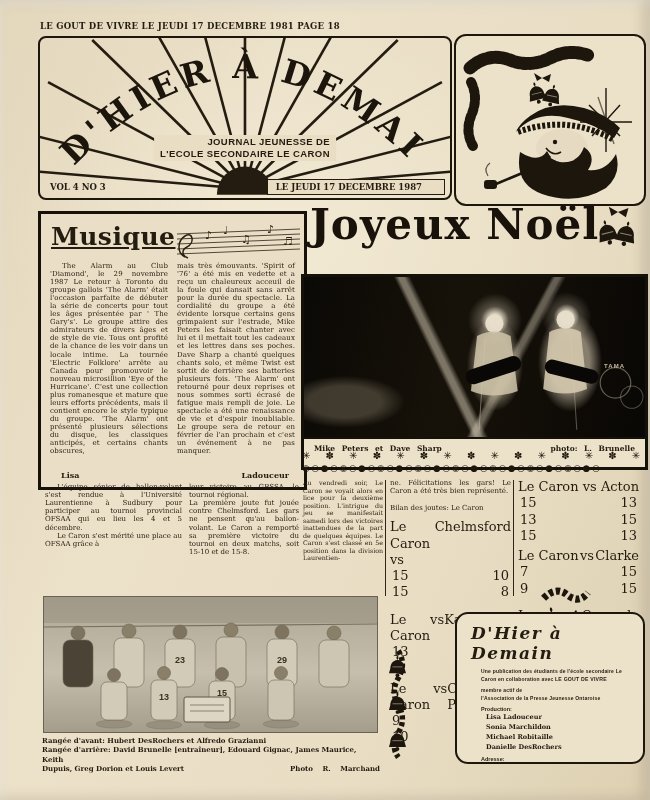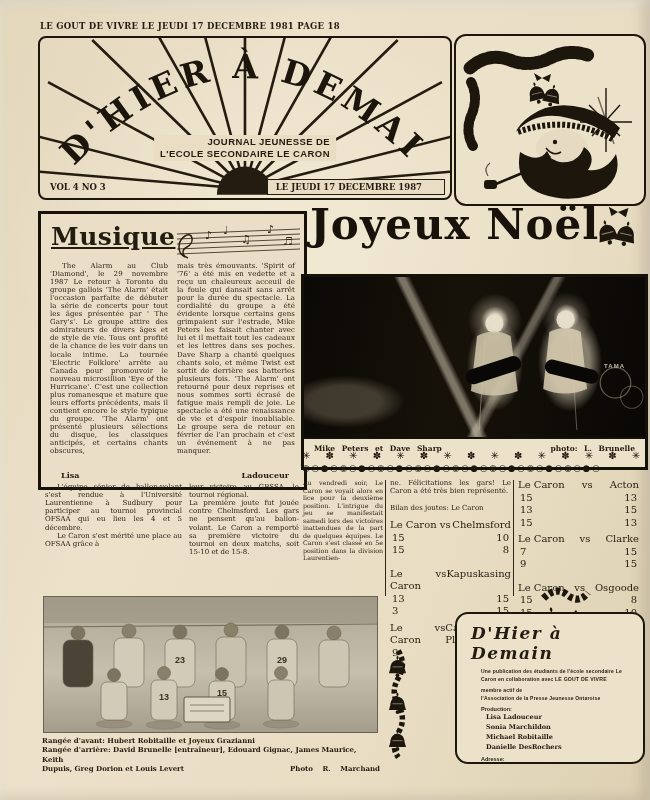--- a/index.html
+++ b/index.html
@@ -61,21 +61,21 @@
   .ocol p{margin:0;}
   .ocol1{left:45px;top:483px;width:137px;}
   .ocol2{left:189px;top:483px;width:110px;}
   .ocol3{left:303px;top:479px;width:80px;font-size:6.3px;line-height:1.2;}
   .ocol4{left:390px;top:479px;width:121px;}
   .ocol5{left:518px;top:479px;width:121px;}
   .bilan{margin:9px 0 2px;font-size:7px;}
   .match{margin-top:7px;}
   .match.tight{margin-top:4px;}
   .match.loose{margin-top:11px;}
-  .mhead,.mrow{display:flex;justify-content:space-between;font-size:10px;line-height:1.25;}
+  .mhead,.mrow{display:flex;justify-content:space-between;font-size:13px;line-height:1.25;}
   .mrow{padding:0 2px;}
   .vrule{width:1px;background:#2e2616;}
   .vrule-a{left:385px;top:480px;height:116px;}
   .vrule-b{left:513px;top:480px;height:116px;}
   
   .team-photo{left:44px;top:597px;width:333px;height:135px;outline:1px solid #6a6254;}
   .team-caption{left:42px;top:736px;width:338px;font-weight:bold;font-size:7px;line-height:1.35;}
   .tc-row{display:flex;justify-content:space-between;gap:43px;}
   .tc-credit{word-spacing:7px;}
   
@@ -413,21 +413,21 @@
       <line x1="146" y1="114" x2="180" y2="114" stroke="#8a8170" stroke-width="1"></line>
       <g font-family="Liberation Sans,sans-serif" font-size="9" font-weight="bold" fill="#39321f" text-anchor="middle">
         <text x="136" y="66">23</text>
         <text x="238" y="66">29</text>
         <text x="120" y="103">13</text>
         <text x="178" y="99">15</text>
       </g>
     </svg>
   </div>
   <div class="abs team-caption">
-    <div>Rangée d'avant: Hubert Robitaille et Joyeux Grazianni</div>
+    <div>Rangée d'avant: Hubert DesRochers et Alfredo Grazianni</div>
     <div>Rangée d'arrière: David Brunelle [entraîneur], Edouard Gignac, James Maurice, Keith</div>
     <div class="tc-row">
       <span>Dupuis, Greg Dorion et Louis Levert</span>
       <span class="tc-credit">Photo R. Marchand</span>
     </div>
   </div>
 
   <div class="abs credits">
     <div class="cred-title">D'Hier à Demain</div>
     <div class="cred-small">

